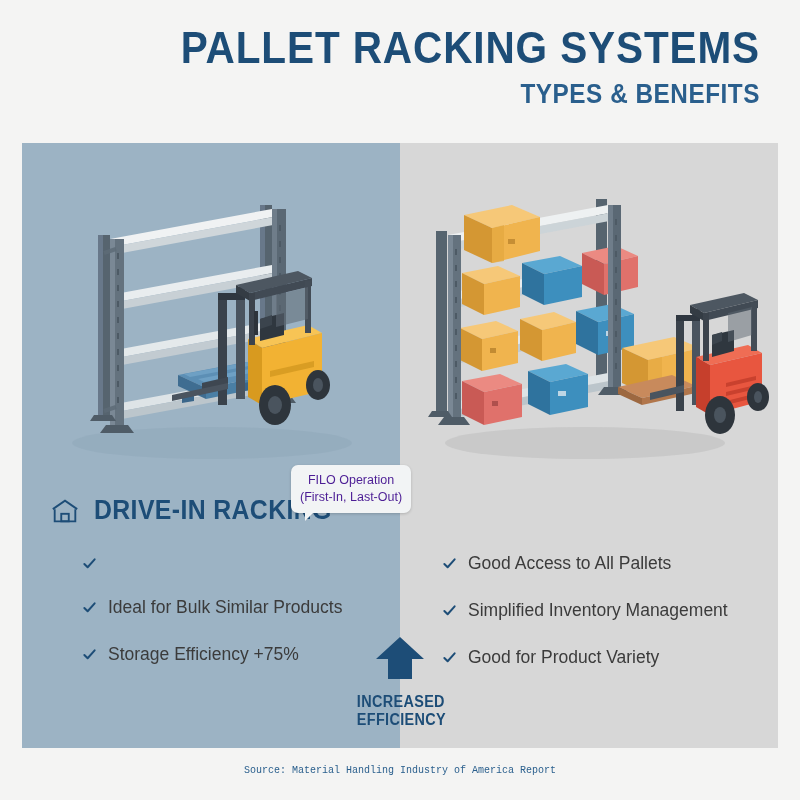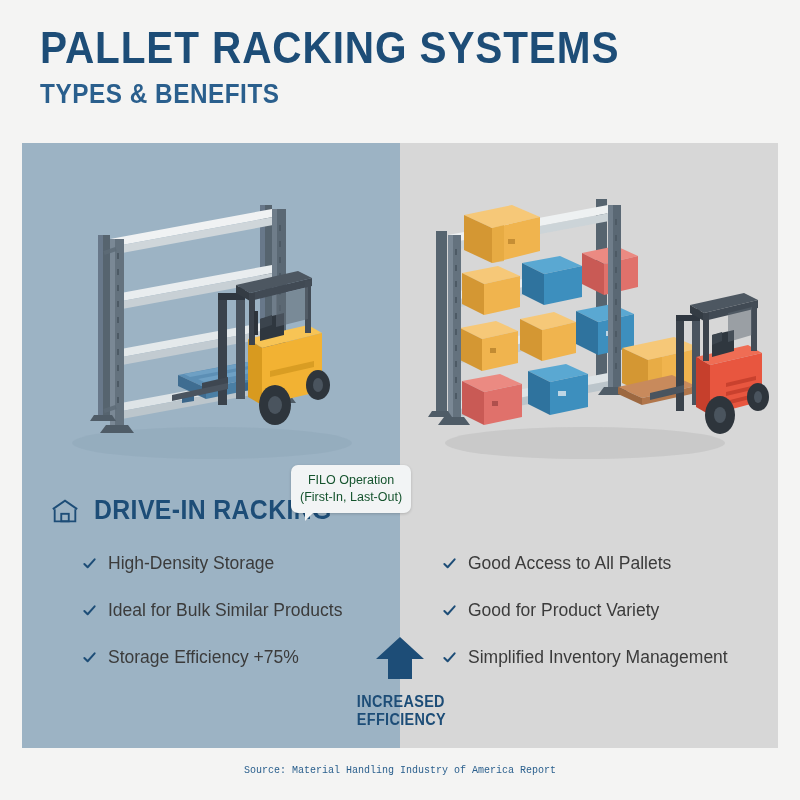--- a/index.html
+++ b/index.html
@@ -6,21 +6,21 @@
   body{
     width:800px;height:800px;
     background:#f4f4f3;
     font-family:"Liberation Sans", sans-serif;
     overflow:hidden;
     position:relative;
   }
   .stage{position:absolute;left:0;top:0;width:800px;height:800px;}
 
   
-  .header{position:absolute;left:0;top:24px;width:800px;text-align:left;}
+  .header{position:absolute;left:0;top:24px;width:800px;text-align:right;}
   .title{
     font-family:"Liberation Sans Narrow","Liberation Sans",sans-serif;
     font-weight:bold;
     font-size:45px;
     letter-spacing:1.0px;
     color:#1d4d77;
     line-height:1.05;
     transform:scaleX(0.9);
   }
   .subtitle{
@@ -49,21 +49,21 @@
     background:#f2f4f5;
     border-radius:7px;
     padding:7px 9px 8px 9px;
     text-align:center;
     box-shadow:0 1px 3px rgba(0,0,0,0.18);
     z-index:6;
   }
   .tooltip-line{
     font-family:"Liberation Sans Narrow","Liberation Sans",sans-serif;
     font-size:12.5px;
-    color:#14532d;
+    color:#4c1d95;
     line-height:1.32;
     white-space:nowrap;
   }
   .tooltip-tail{
     position:absolute;left:14px;bottom:-8px;
     width:0;height:0;
     border-left:10px solid #f2f4f5;
     border-bottom:10px solid transparent;
   }
 
@@ -273,21 +273,20 @@
           <rect x="12" y="19" width="8" height="8"></rect>
         </svg>
         <div class="sec-title">DRIVE-IN RACKING</div>
       </div>
 
       <div class="bullets">
         <div class="bullet">
           <svg class="check" viewBox="0 0 16 16" fill="none" stroke="#1d4d77" stroke-width="2.1" stroke-linecap="round" stroke-linejoin="round">
               <path d="M2.5 8.5 L6 12 L13.5 3.5"></path>
             </svg>
-          <div class="bullet-text">High-Density Storage</div>
         </div>
         <div class="bullet">
           <svg class="check" viewBox="0 0 16 16" fill="none" stroke="#1d4d77" stroke-width="2.1" stroke-linecap="round" stroke-linejoin="round">
               <path d="M2.5 8.5 L6 12 L13.5 3.5"></path>
             </svg>
           <div class="bullet-text">Ideal for Bulk Similar Products</div>
         </div>
         <div class="bullet">
           <svg class="check" viewBox="0 0 16 16" fill="none" stroke="#1d4d77" stroke-width="2.1" stroke-linecap="round" stroke-linejoin="round">
               <path d="M2.5 8.5 L6 12 L13.5 3.5"></path>
@@ -464,27 +463,27 @@
         <div class="bullet">
           <svg class="check" viewBox="0 0 16 16" fill="none" stroke="#1d4d77" stroke-width="2.1" stroke-linecap="round" stroke-linejoin="round">
               <path d="M2.5 8.5 L6 12 L13.5 3.5"></path>
             </svg>
           <div class="bullet-text">Good Access to All Pallets</div>
         </div>
         <div class="bullet">
           <svg class="check" viewBox="0 0 16 16" fill="none" stroke="#1d4d77" stroke-width="2.1" stroke-linecap="round" stroke-linejoin="round">
               <path d="M2.5 8.5 L6 12 L13.5 3.5"></path>
             </svg>
+          <div class="bullet-text">Simplified Inventory Management</div>
+        </div>
+        <div class="bullet">
+          <svg class="check" viewBox="0 0 16 16" fill="none" stroke="#1d4d77" stroke-width="2.1" stroke-linecap="round" stroke-linejoin="round">
+              <path d="M2.5 8.5 L6 12 L13.5 3.5"></path>
+            </svg>
           <div class="bullet-text">Good for Product Variety</div>
-        </div>
-        <div class="bullet">
-          <svg class="check" viewBox="0 0 16 16" fill="none" stroke="#1d4d77" stroke-width="2.1" stroke-linecap="round" stroke-linejoin="round">
-              <path d="M2.5 8.5 L6 12 L13.5 3.5"></path>
-            </svg>
-          <div class="bullet-text">Simplified Inventory Management</div>
         </div>
       </div>
     </div>
   </div>
 
   <div class="callout">
     <svg width="52" height="48" viewBox="0 0 52 48">
       <path d="M26 2 L50 24 L38 24 L38 44 L14 44 L14 24 L2 24 Z" fill="#1d4d77"></path>
     </svg>
     <div class="callout-text">

